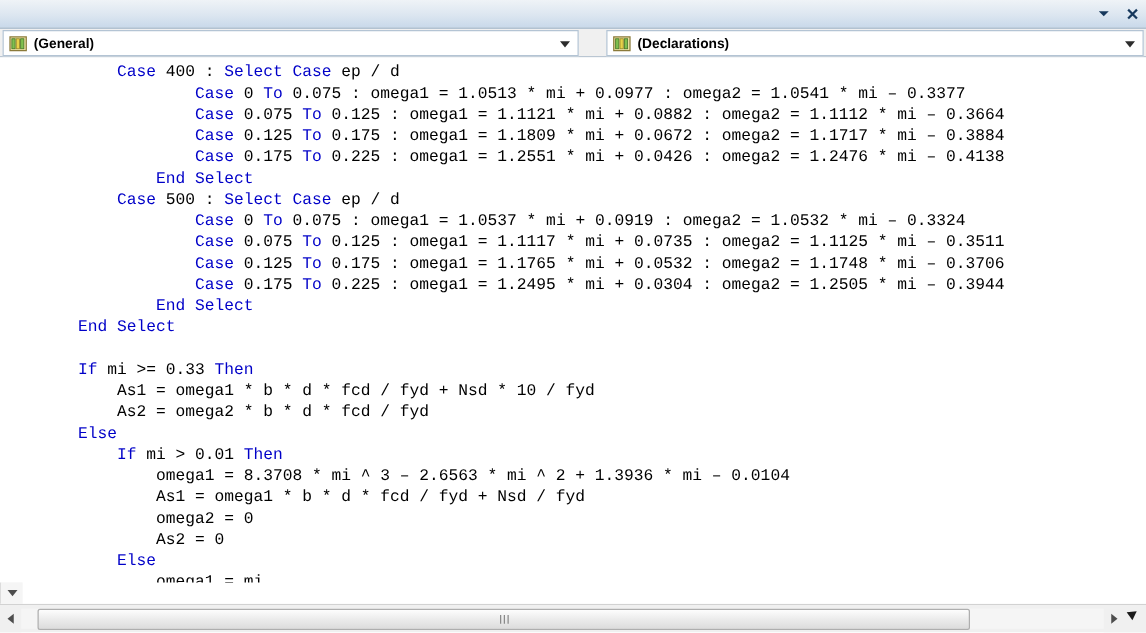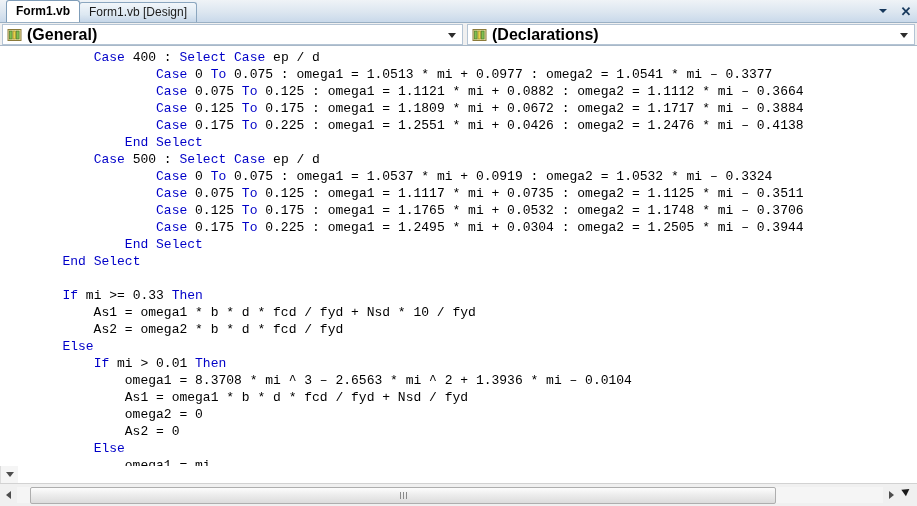--- a/index.html
+++ b/index.html
@@ -104,29 +104,29 @@
     display: flex;
     align-items: center;
     background: #ffffff;
     border: 1px solid #b4c4d4;
     box-sizing: border-box;
     height: 21px;
     margin: 1px 0 0 0;
     position: relative;
   }
   .combo.left  { width: 461px; margin-left: 2px; }
-  .combo.right { flex: 1; margin-left: 4px; margin-right: 2px; }
+  .combo.right { flex: 1; margin-left: 22px; margin-right: 2px; }
   .combo-icon {
     width: 16px; height: 14px;
     margin: 0 4px 0 4px;
     flex: none;
     position: relative;
   }
   .combo-label {
-    font-size: 16px;
+    font-size: 11px;
     font-weight: bold;
     color: #000000;
     white-space: nowrap;
     overflow: hidden;
   }
   .combo-arrow {
     position: absolute;
     right: 6px;
     top: 50%;
     margin-top: -2px;
@@ -282,28 +282,20 @@
     border-left: 7px solid #1a1a1a;
     border-top: 4px solid transparent;
     border-bottom: 4px solid transparent;
     transform: rotate(-35deg);
   }
 </style>
 </head>
 <body>
 
 <div class="tabstrip">
-  <div class="tabs">
-    <div class="tab active">
-      <span>Form1.vb</span>
-    </div>
-    <div class="tab inactive">
-      <span>Form1.vb [Design]</span>
-    </div>
-  </div>
   <div class="win-buttons">
     <div class="win-btn">
       <span class="caret-dn"></span>
     </div>
     <div class="win-btn">
       <span class="x-glyph">✕</span>
     </div>
   </div>
 </div>
 

